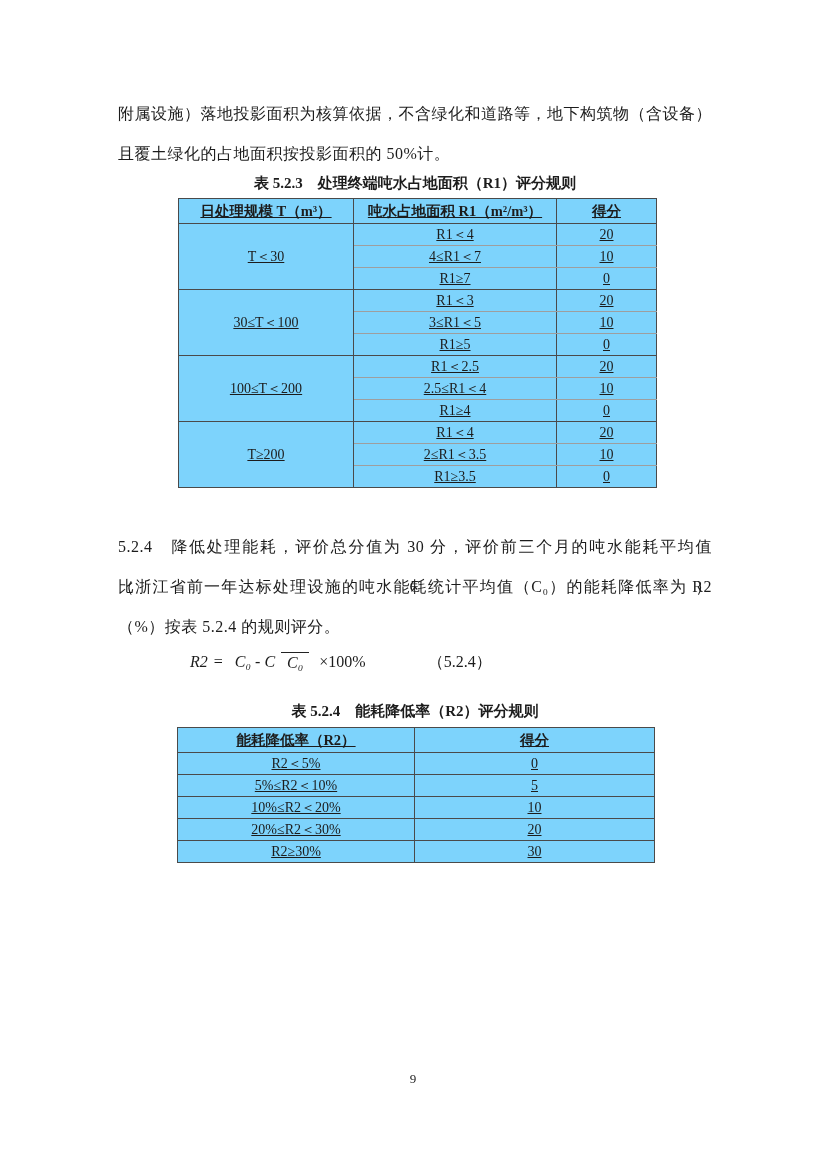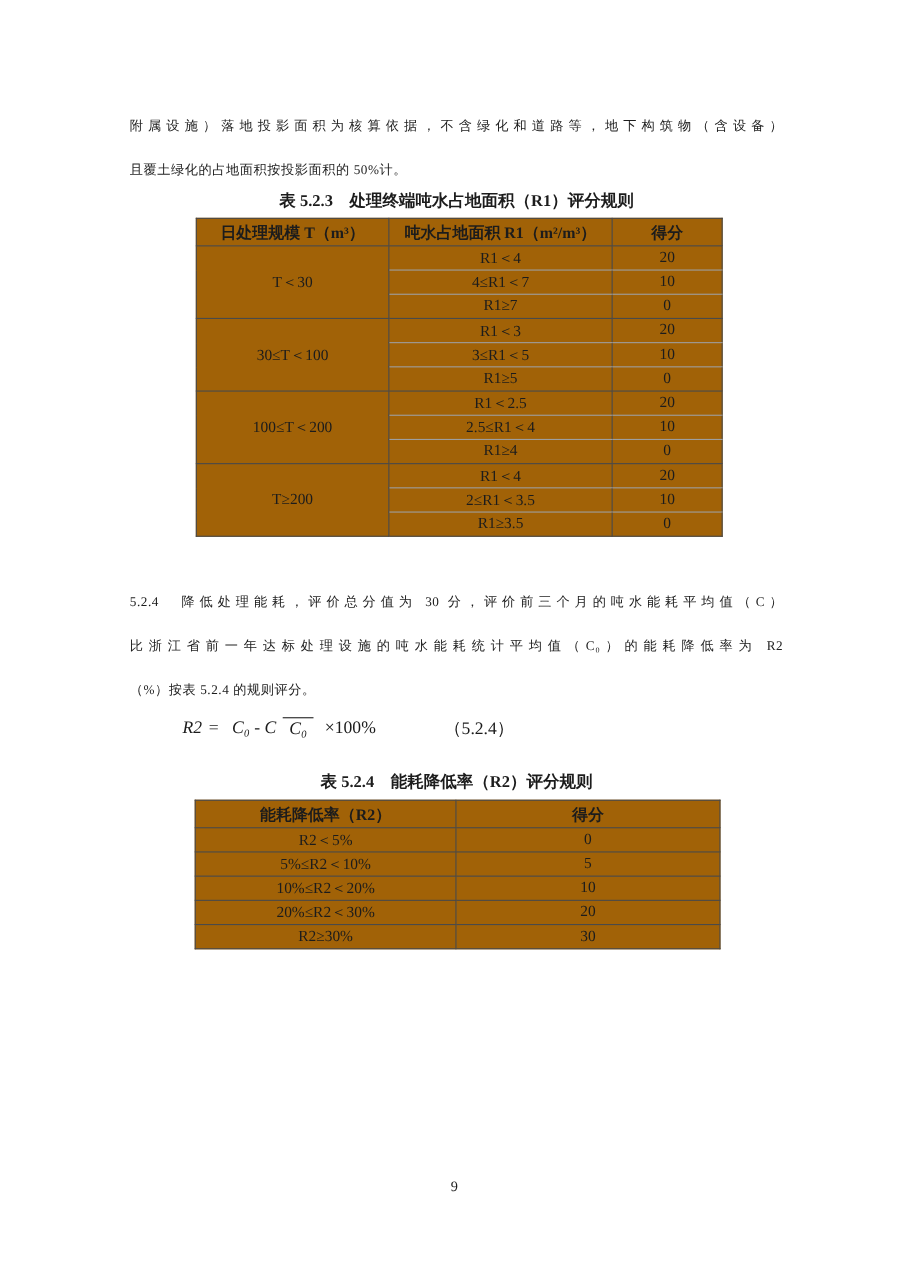--- a/index.html
+++ b/index.html
@@ -5,40 +5,41 @@
   html, body { margin: 0; padding: 0; background: #ffffff; }
   #page {
     position: relative;
     width: 826px;
     height: 1169px;
     background: #ffffff;
     font-family: "Liberation Serif", "DejaVu Serif", serif;
     color: #1c1c1c;
     overflow: hidden;
   }
-  .body-text { font-size: 12px; letter-spacing: 0.5px; }
+  .body-text { font-size: 16px; letter-spacing: 0.5px; }
   .line { display: block; height: 40px; line-height: 40px; white-space: nowrap; overflow: visible; }
   .justify-full { text-align: justify; text-align-last: justify; white-space: normal; }
 
   .para-top { position: absolute; left: 118px; top: 94px; width: 594px; }
   .sec-524  { position: absolute; left: 118px; top: 527px; width: 594px; }
 
   .tbl-title {
     position: absolute; left: 118px; width: 594px;
     text-align: center; font-weight: bold; font-size: 15px;
     line-height: 22px;
   }
   .tbl-title-523 { top: 172px; }
   .tbl-title-524 { top: 700px; }
 
   table.score-table {
     position: absolute;
     border-collapse: collapse;
     table-layout: fixed;
-    background: #a16207;
+    background: #7dd3fc;
+    text-decoration: underline;
   }
   table.score-table th, table.score-table td {
     border: 1px solid #4a4a4a;
     text-align: center;
     vertical-align: middle;
     padding: 0 2px;
     font-size: 14px;
     overflow: hidden;
   }
   table.score-table th { font-weight: bold; font-size: 14.5px; }
@@ -50,21 +51,21 @@
   .t523 td.group-end { border-bottom-color: #4a4a4a; }
 
   table.t524 { left: 177px; top: 727px; width: 477px; border: 1.5px solid #333; }
   .t524 th { height: 24px; }
   .t524 td { height: 21px; }
 
   .formula {
     position: absolute; left: 166px; top: 634px; height: 56px;
     display: flex; align-items: center; font-size: 16px;
   }
-  .formula .var { font-style: italic; }
+  .formula .var { font-style: italic; margin-left: 24px; }
   .formula .eq { margin: 0 6px; }
   .frac { display: inline-flex; flex-direction: row; align-items: center; line-height: 1.25; }
   .frac .num { padding: 0 6px; font-style: italic; }
   .frac .den { padding: 0 6px; font-style: italic; border-top: 1px solid #222; text-align: right; }
   .formula .mult { margin-left: 10px; }
   .formula .eq-label { margin-left: 62px; }
 
   .page-num {
     position: absolute; left: 0; top: 1071px; width: 100%;
     text-align: center; font-size: 13px;

